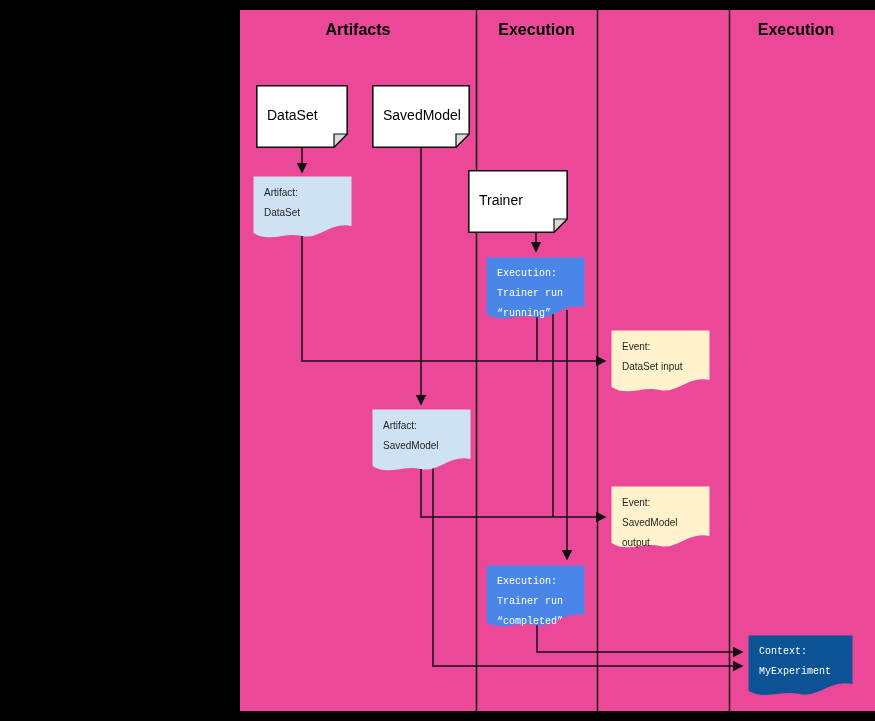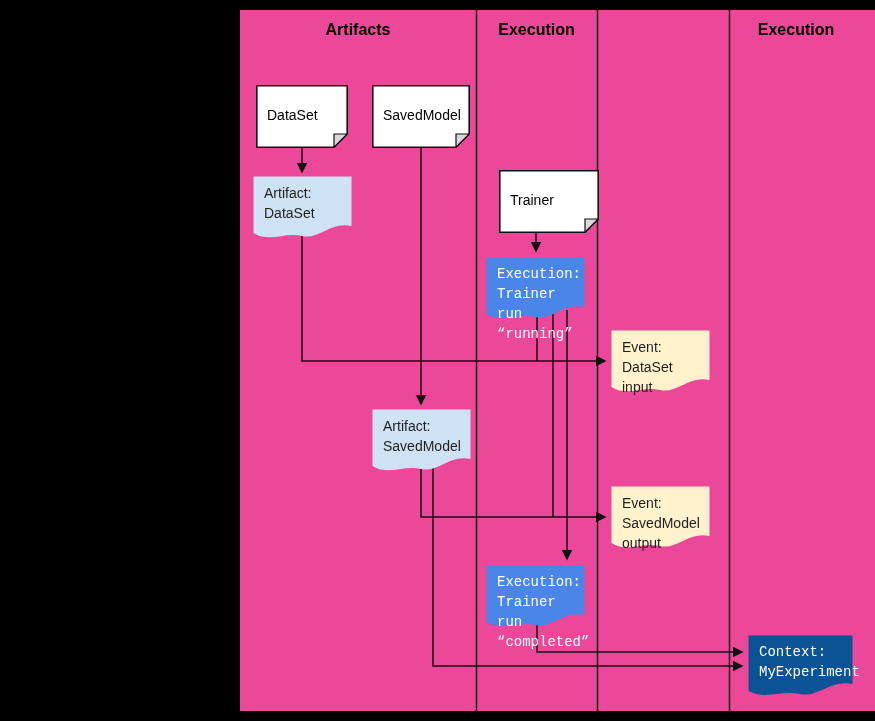--- a/index.html
+++ b/index.html
@@ -14,21 +14,21 @@
   }
   .connectors{position:absolute;left:0;top:0;z-index:1;}
   .col-header{
     position:absolute;top:8px;z-index:2;text-align:center;
     font-size:16px;font-weight:bold;color:#000;line-height:24px;
   }
   .node{position:absolute;z-index:2;}
   .node svg.shape{position:absolute;left:0;top:0;}
   .label{
     position:absolute;left:0;top:0;right:0;bottom:0;
-    font-size:14px;line-height:20px;white-space:pre-line;
+    font-size:10px;line-height:20px;white-space:pre-line;
     padding:7px 8px 0 11px;color:#1f1f1f;
   }
   .doc-label{
     display:flex;align-items:center;padding:0 0 4px 11px;color:#000;
     font-size:14px;
   }
   .dark-label{color:#ffffff;font-family:Liberation Mono, monospace;}
 </style>
 </head>
 <body>
@@ -81,21 +81,21 @@
     </div>
 
     <div class="node" style="left:132px;top:75px;width:98px;height:63px">
       <svg class="shape" width="98" height="63" viewBox="0 0 98 63">
         <path d="M0.8,0.8 H97.2 V49 L84,62.2 H0.8 Z" stroke="#111" stroke-width="1.6" fill="#ffffff"></path>
         <path d="M84,62.2 L97.2,49 L84,49 Z" fill="#d9d9d9" stroke="#111" stroke-width="1.2"></path>
       </svg>
       <div class="label doc-label">SavedModel</div>
     </div>
 
-    <div class="node" style="left:259px;top:160px;width:100px;height:63px">
+    <div class="node" style="left:228px;top:160px;width:100px;height:63px">
       <svg class="shape" width="100" height="63" viewBox="0 0 100 63">
         <path d="M0.8,0.8 H99.2 V49 L86,62.2 H0.8 Z" stroke="#111" stroke-width="1.6" fill="#ffffff"></path>
         <path d="M86,62.2 L99.2,49 L86,49 Z" fill="#d9d9d9" stroke="#111" stroke-width="1.2"></path>
       </svg>
       <div class="label doc-label">Trainer</div>
     </div>
 
     <div class="node" style="left:13px;top:166px;width:99px;height:68px">
       <svg class="shape" width="99" height="68" viewBox="0 0 99 68">
         <path d="M0.5,0.5 H98.5 V50 C78,45 66,64 49,60 C31,56 16,67 0.5,57 Z" fill="#cfe2f3"></path>

